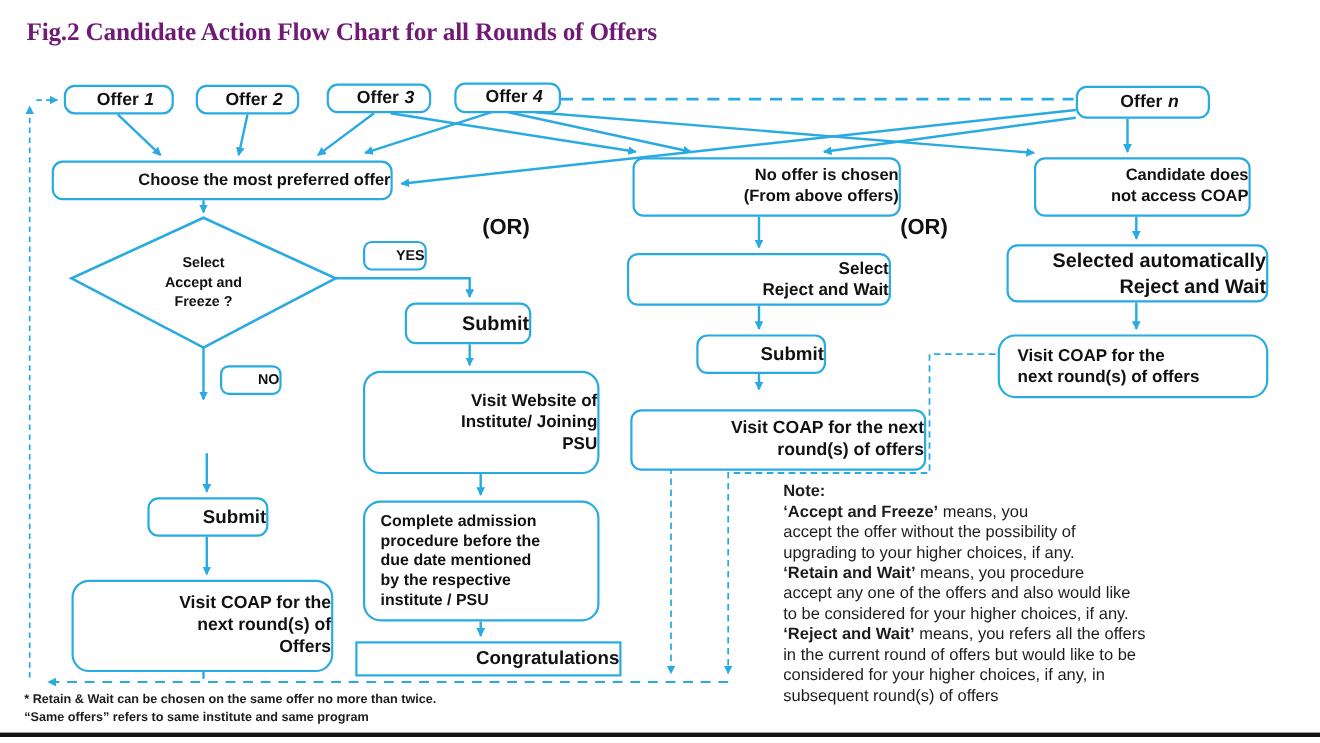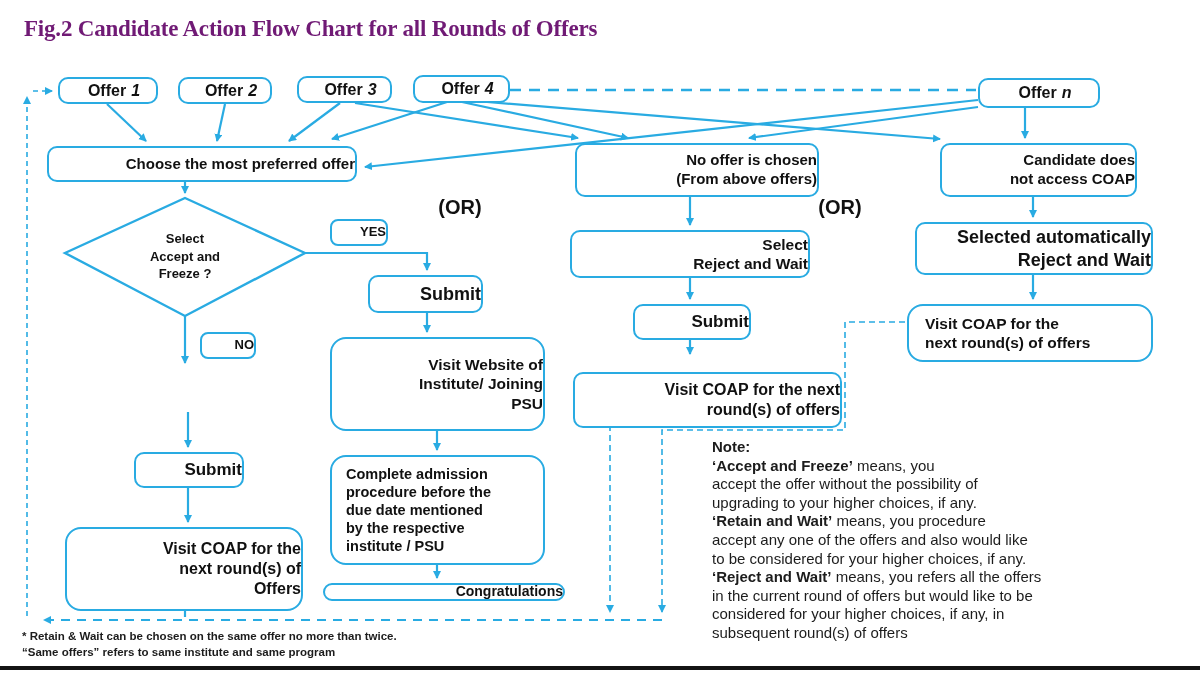--- a/index.html
+++ b/index.html
@@ -122,21 +122,21 @@
     <div class="ln">Institute/ Joining</div>
     <div class="ln">PSU</div>
   </div>
   <div class="node big leftalign" style="left:330px;top:455px;width:215px;height:110px;font-size:14.5px;padding-left:14px;">
     <div class="ln">Complete admission</div>
     <div class="ln">procedure before the</div>
     <div class="ln">due date mentioned</div>
     <div class="ln">by the respective</div>
     <div class="ln">institute / PSU</div>
   </div>
-  <div class="node" style="left:323px;top:583px;width:242px;height:18px;font-size:14px;border-radius:15px;">
+  <div class="node" style="left:323px;top:583px;width:242px;height:32px;font-size:17px;border-radius:0;">
     <div class="ln">Congratulations</div>
   </div>
 
   <div class="node" style="left:134px;top:452px;width:110px;height:36px;font-size:17px;">
     <div class="ln">Submit</div>
   </div>
   <div class="node big" style="left:65px;top:527px;width:238px;height:84px;font-size:16px;">
     <div class="ln">Visit COAP for the</div>
     <div class="ln">next round(s) of</div>
     <div class="ln">Offers</div>

